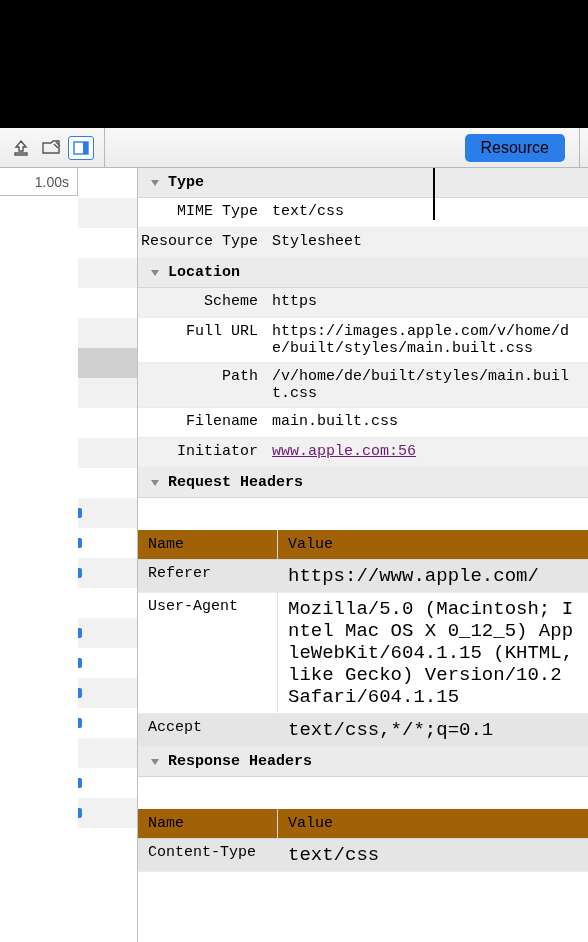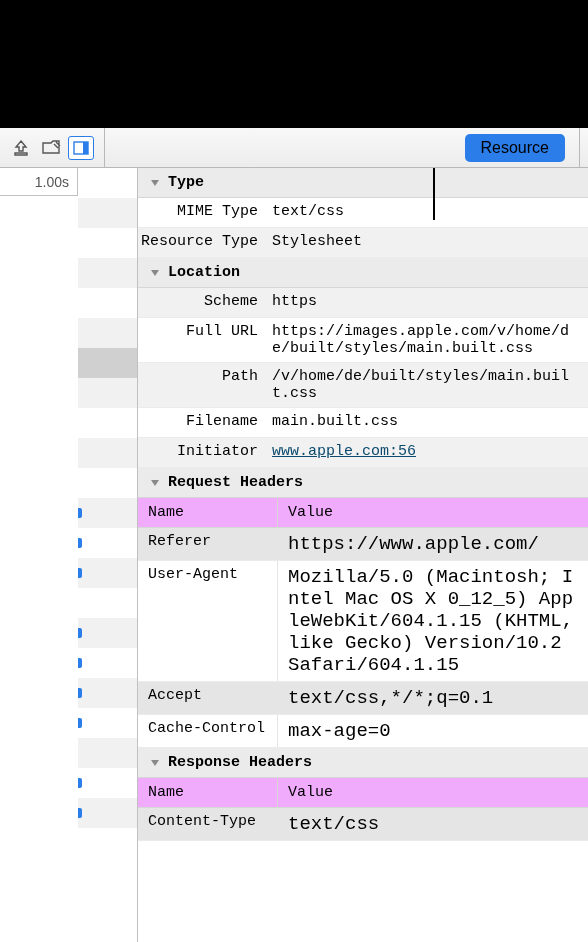--- a/index.html
+++ b/index.html
@@ -158,27 +158,28 @@
       font-size: 15px;
       color: #000;
     }
     .kv-val {
       flex: 1;
       padding-left: 4px;
       padding-right: 6px;
       font-size: 15px;
       word-break: break-all;
     }
-    .kv-val a { color: #0c4a6e; text-decoration: underline; }
+    .kv-val a { color: #701a75; text-decoration: underline; }
     .table-header-row {
       display: flex;
       height: 30px;
-      background: #f0abfc;
+      background: #a16207;
       border-bottom: 1px solid #d6d6d6;
       align-items: center;
+      margin-top: 32px;
     }
     .th-name {
       flex: 0 0 140px;
       padding-left: 10px;
       font-size: 15px;
       border-right: 1px solid #d6d6d6;
       height: 100%;
       display: flex;
       align-items: center;
     }
@@ -352,24 +353,20 @@
       <div class="td-value">https://www.apple.com/</div>
     </div>
     <div class="table-row">
       <div class="td-name">User-Agent</div>
       <div class="td-value">Mozilla/5.0 (Macintosh; Intel Mac OS X 0_12_5) AppleWebKit/604.1.15 (KHTML, like Gecko) Version/10.2 Safari/604.1.15</div>
     </div>
     <div class="table-row alt">
       <div class="td-name">Accept</div>
       <div class="td-value">text/css,*/*;q=0.1</div>
     </div>
-    <div class="table-row">
-      <div class="td-name">Cache-Control</div>
-      <div class="td-value">max-age=0</div>
-    </div>
 
     <div class="section-header">
       <span class="triangle">
           <svg width="10" height="10">
             <path d="M1 2 L9 2 L5 8 Z" fill="#888"></path>
           </svg>
         </span>
       <span>Response Headers</span>
     </div>
     <div class="table-header-row">

